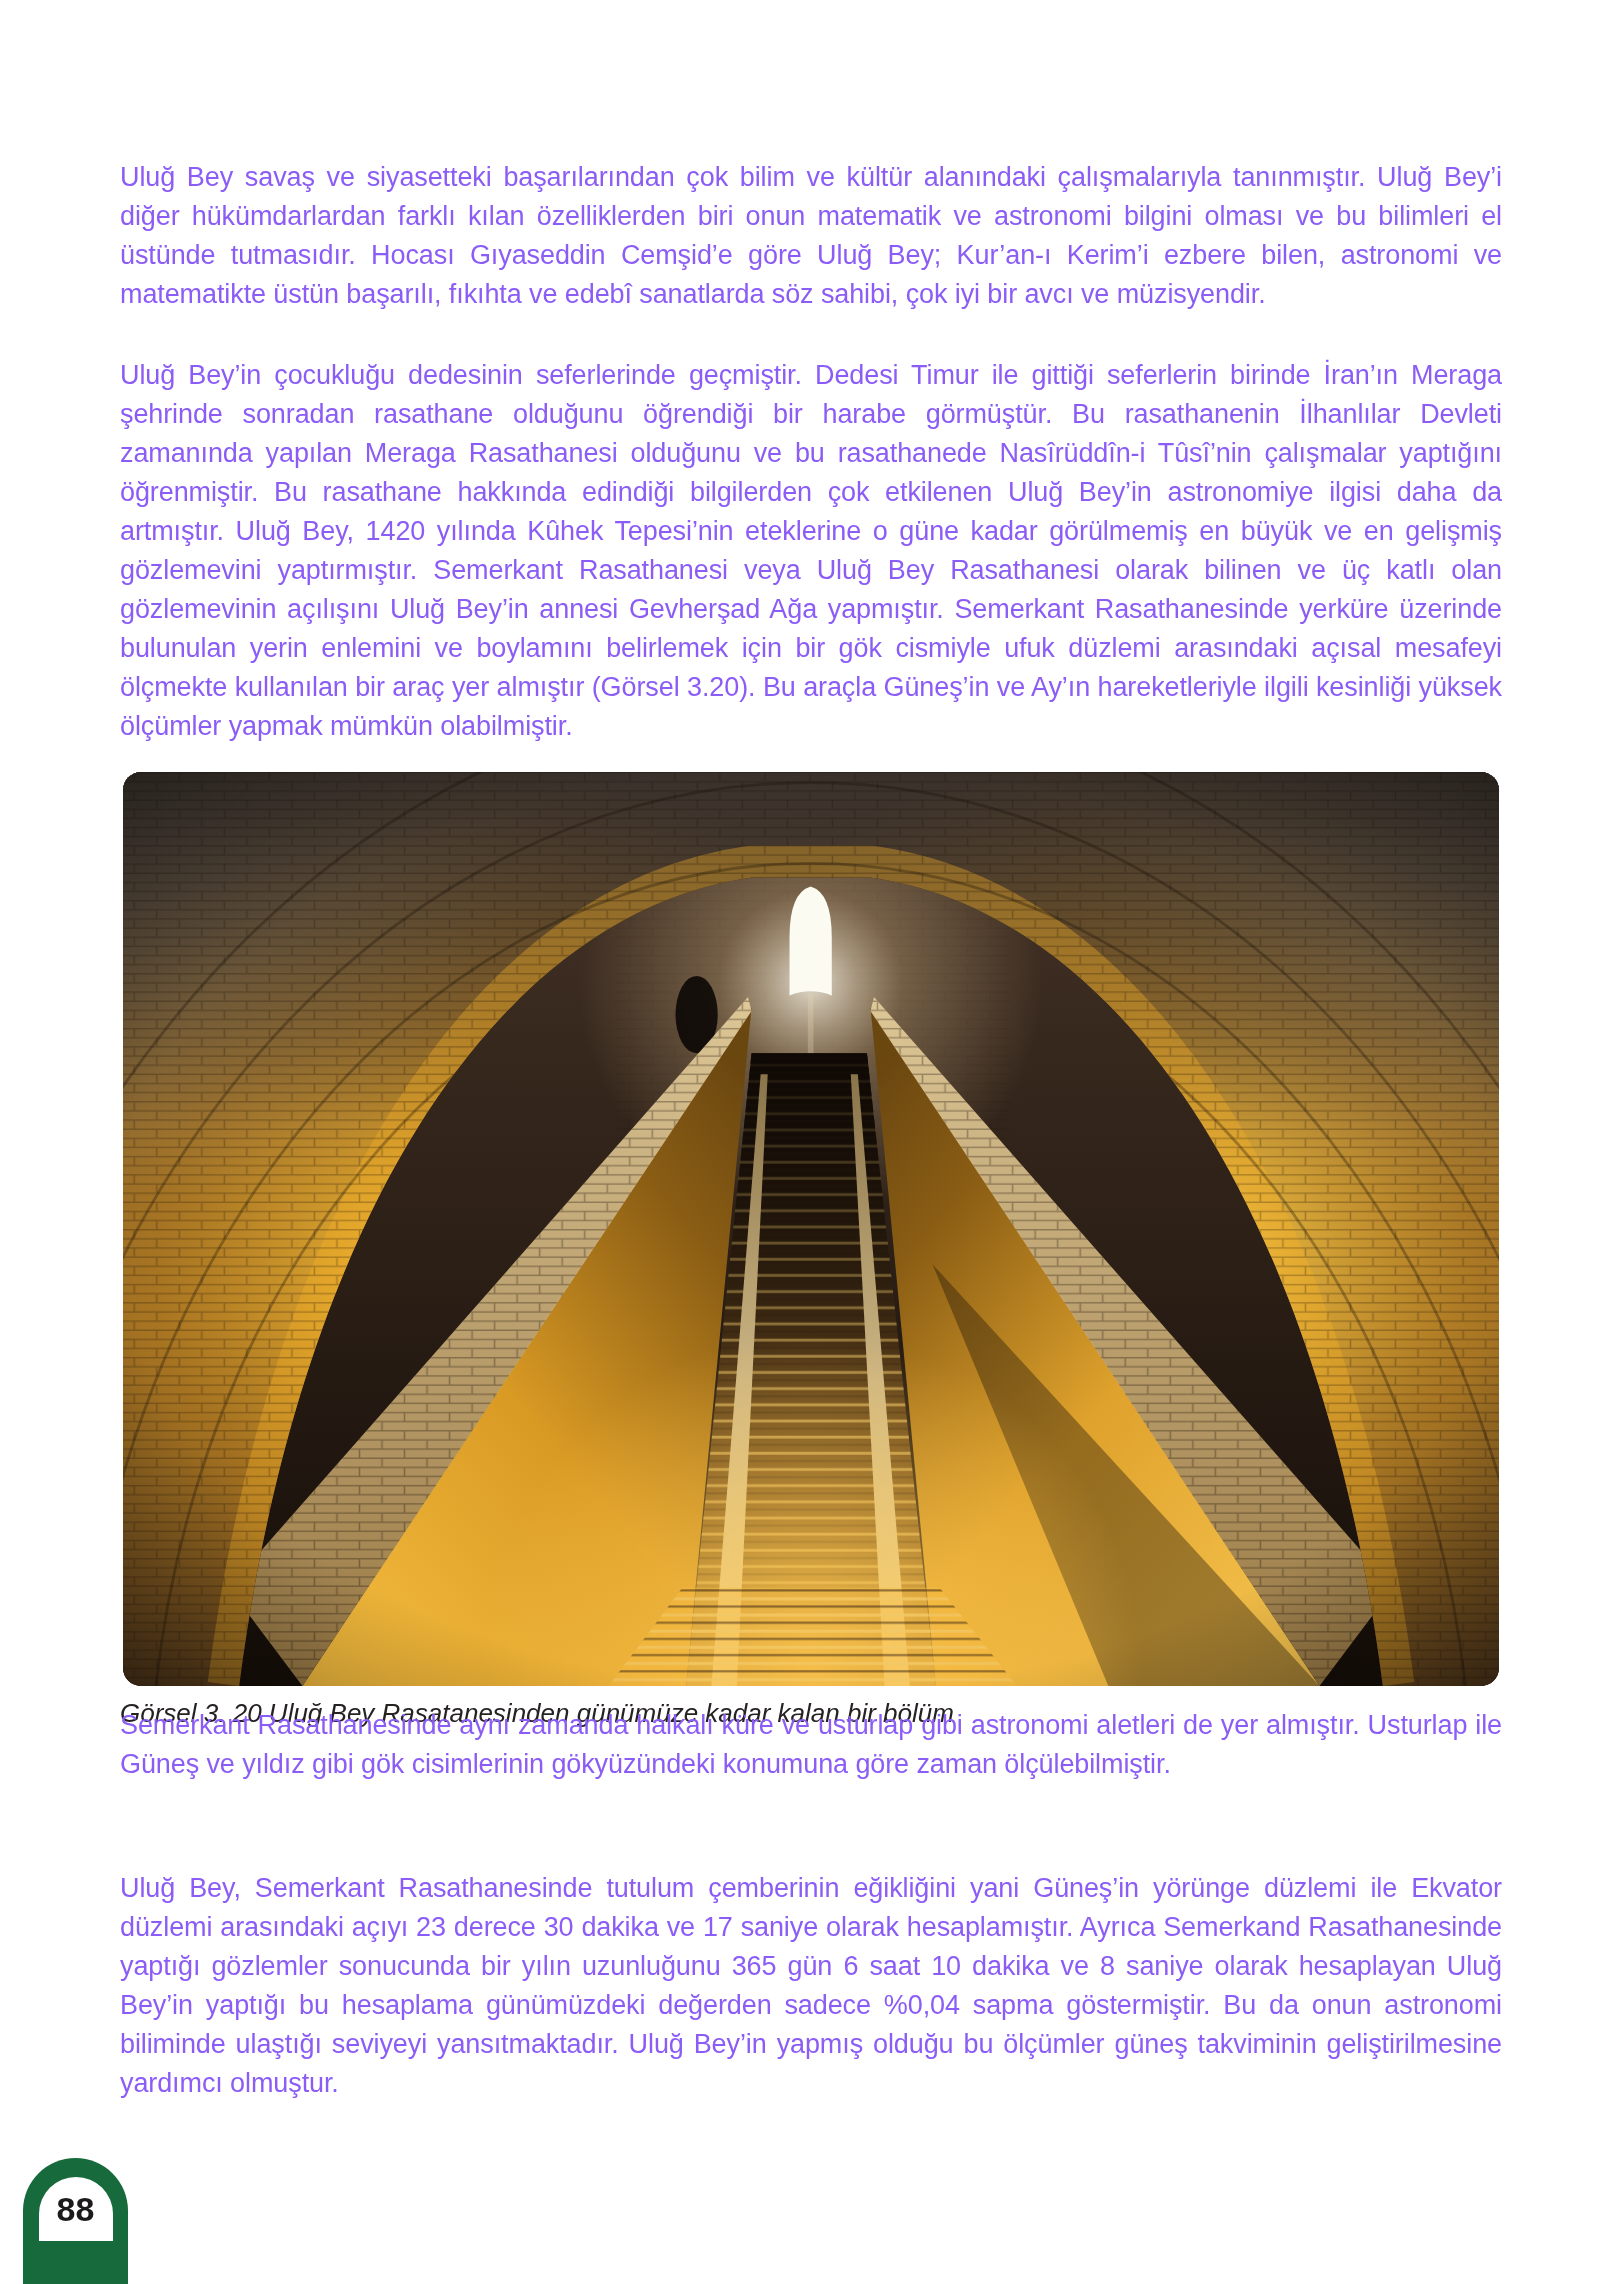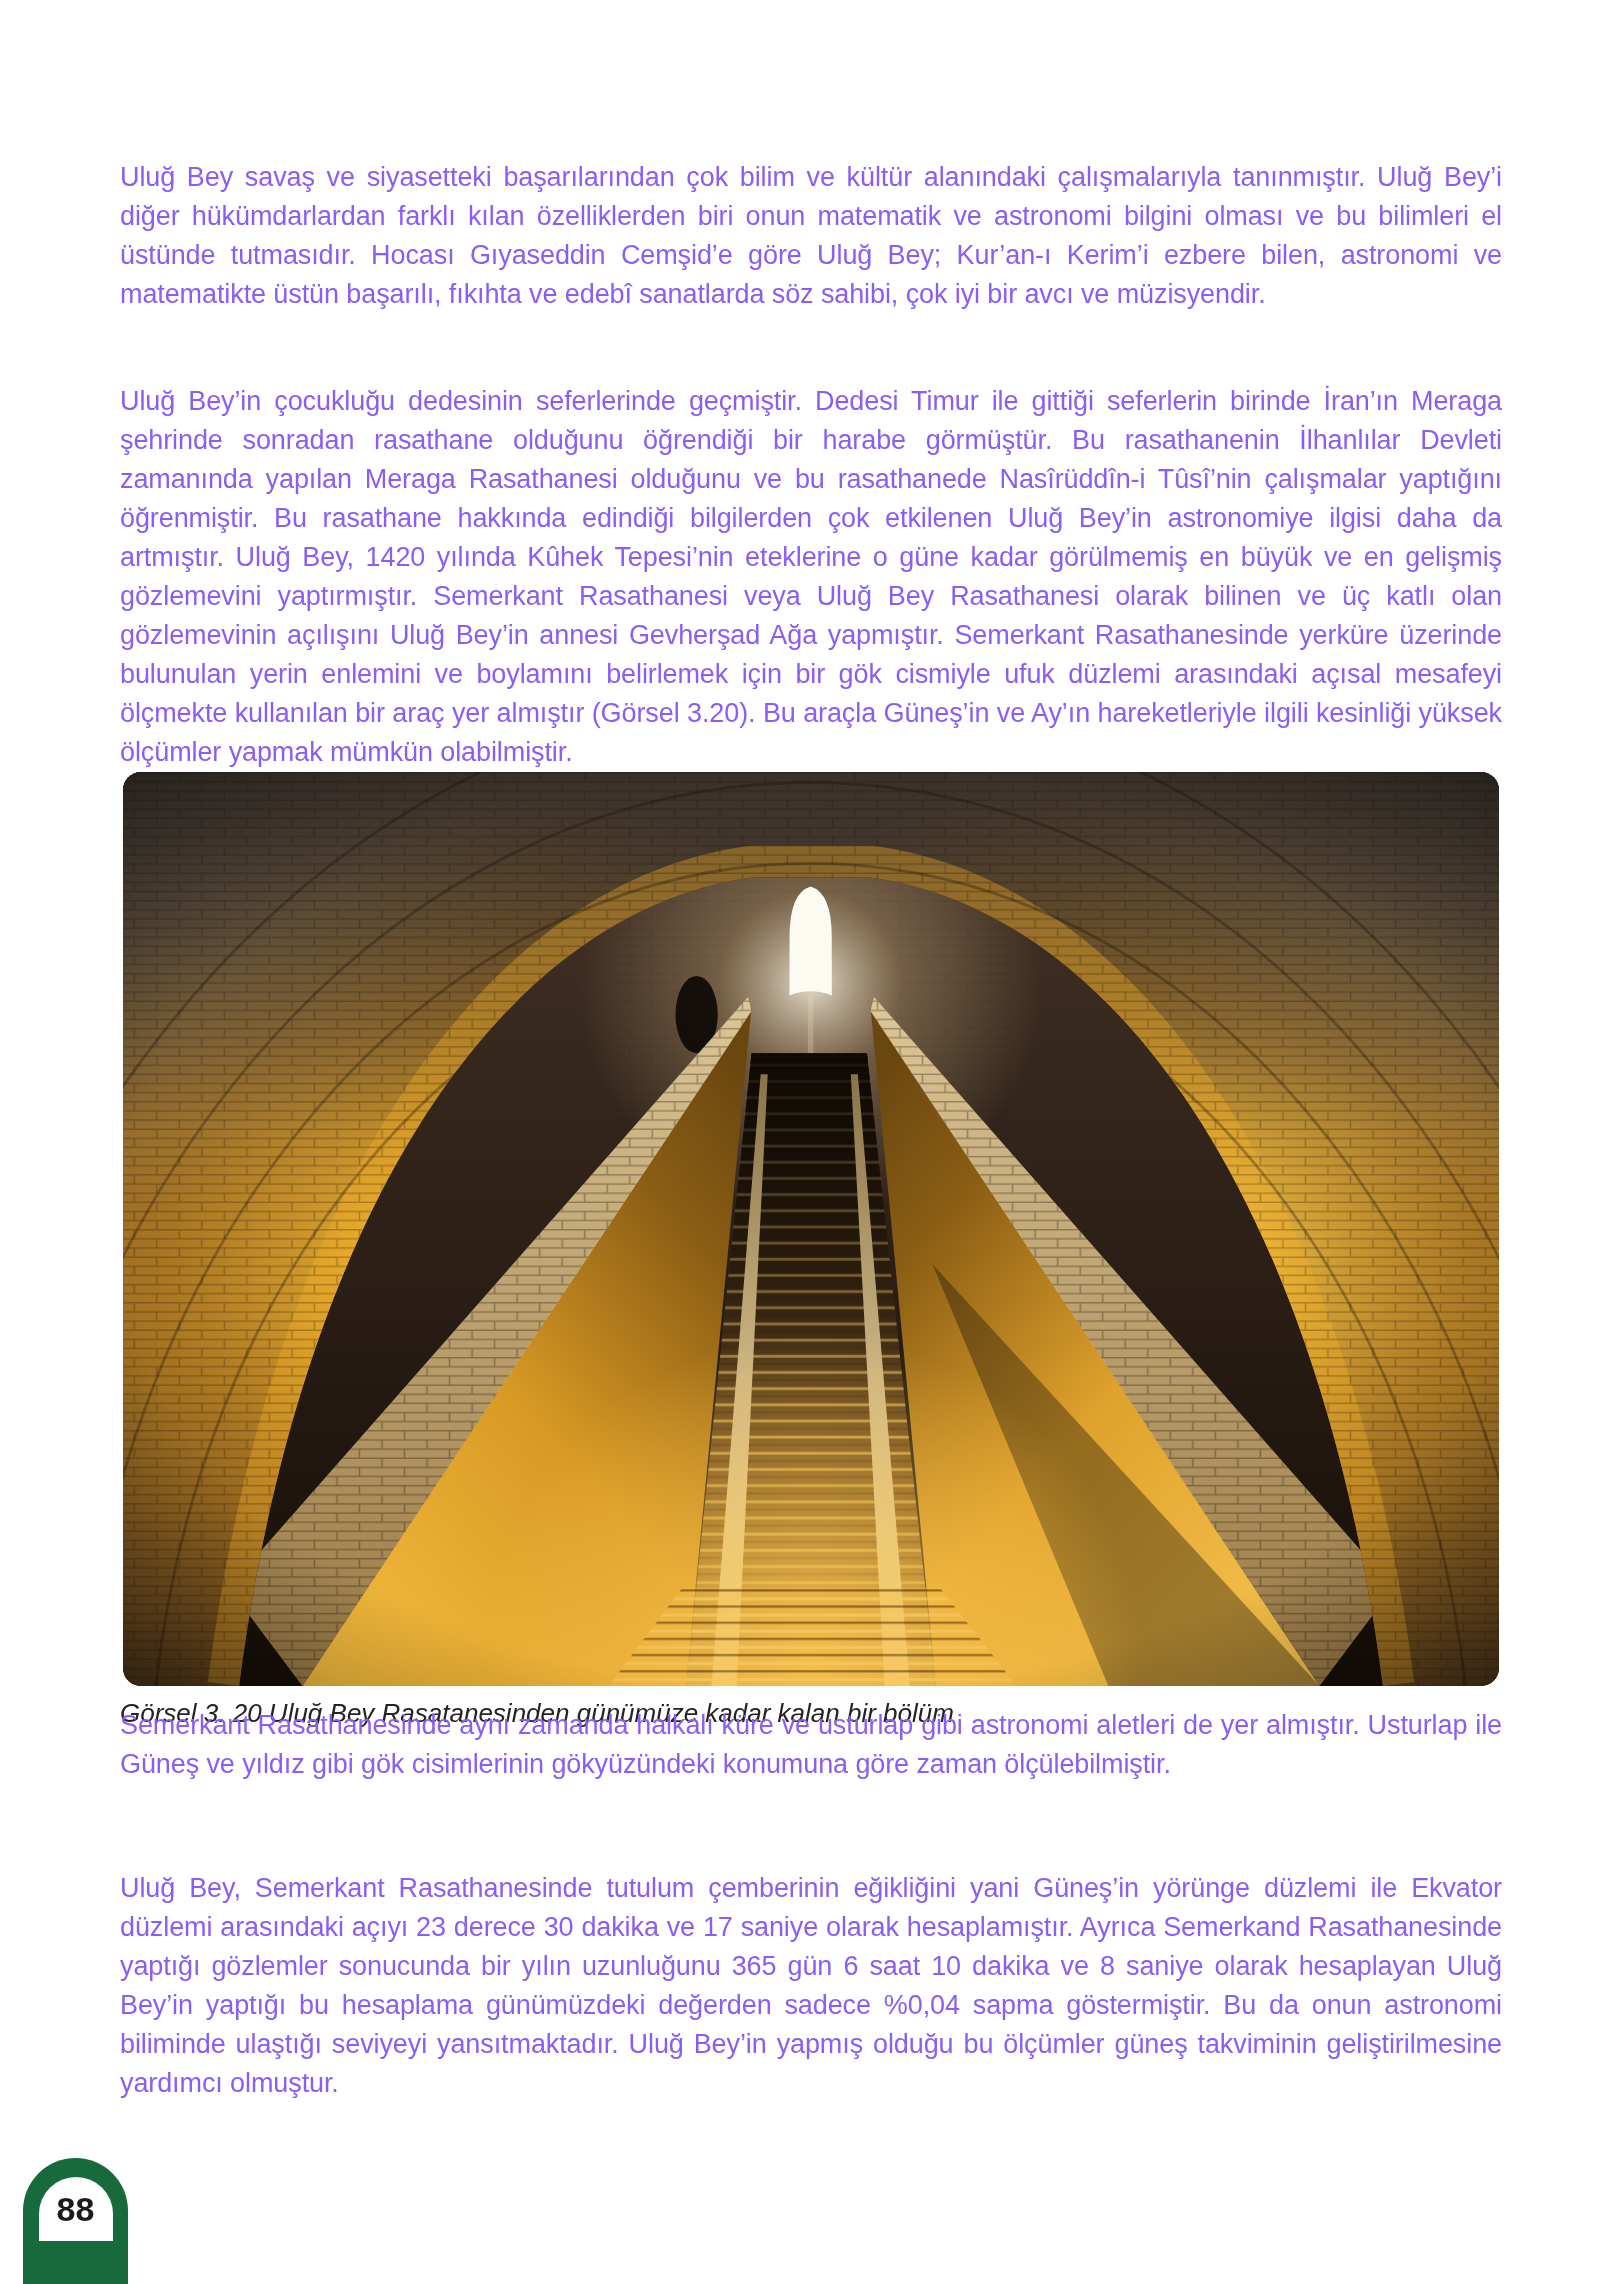--- a/index.html
+++ b/index.html
@@ -14,21 +14,21 @@
   .body-par {
     position: absolute;
     left: 120px; width: 1382px;
     font-size: 27px;
     line-height: 39px;
     letter-spacing: -0.1px;
     text-align: justify;
     color: #8b5cf6;
   }
   #par1 { top: 158px; }
-  #par2 { top: 382px; }
+  #par2 { top: 356px; }
   #par3 { top: 1706px; }
   #par4 { top: 1869px; }
 
   .figure-wrap {
     position: absolute;
     left: 123px; top: 772px;
     width: 1376px; height: 914px;
     border-radius: 18.3px;
     overflow: hidden;
     background: #241a12;

